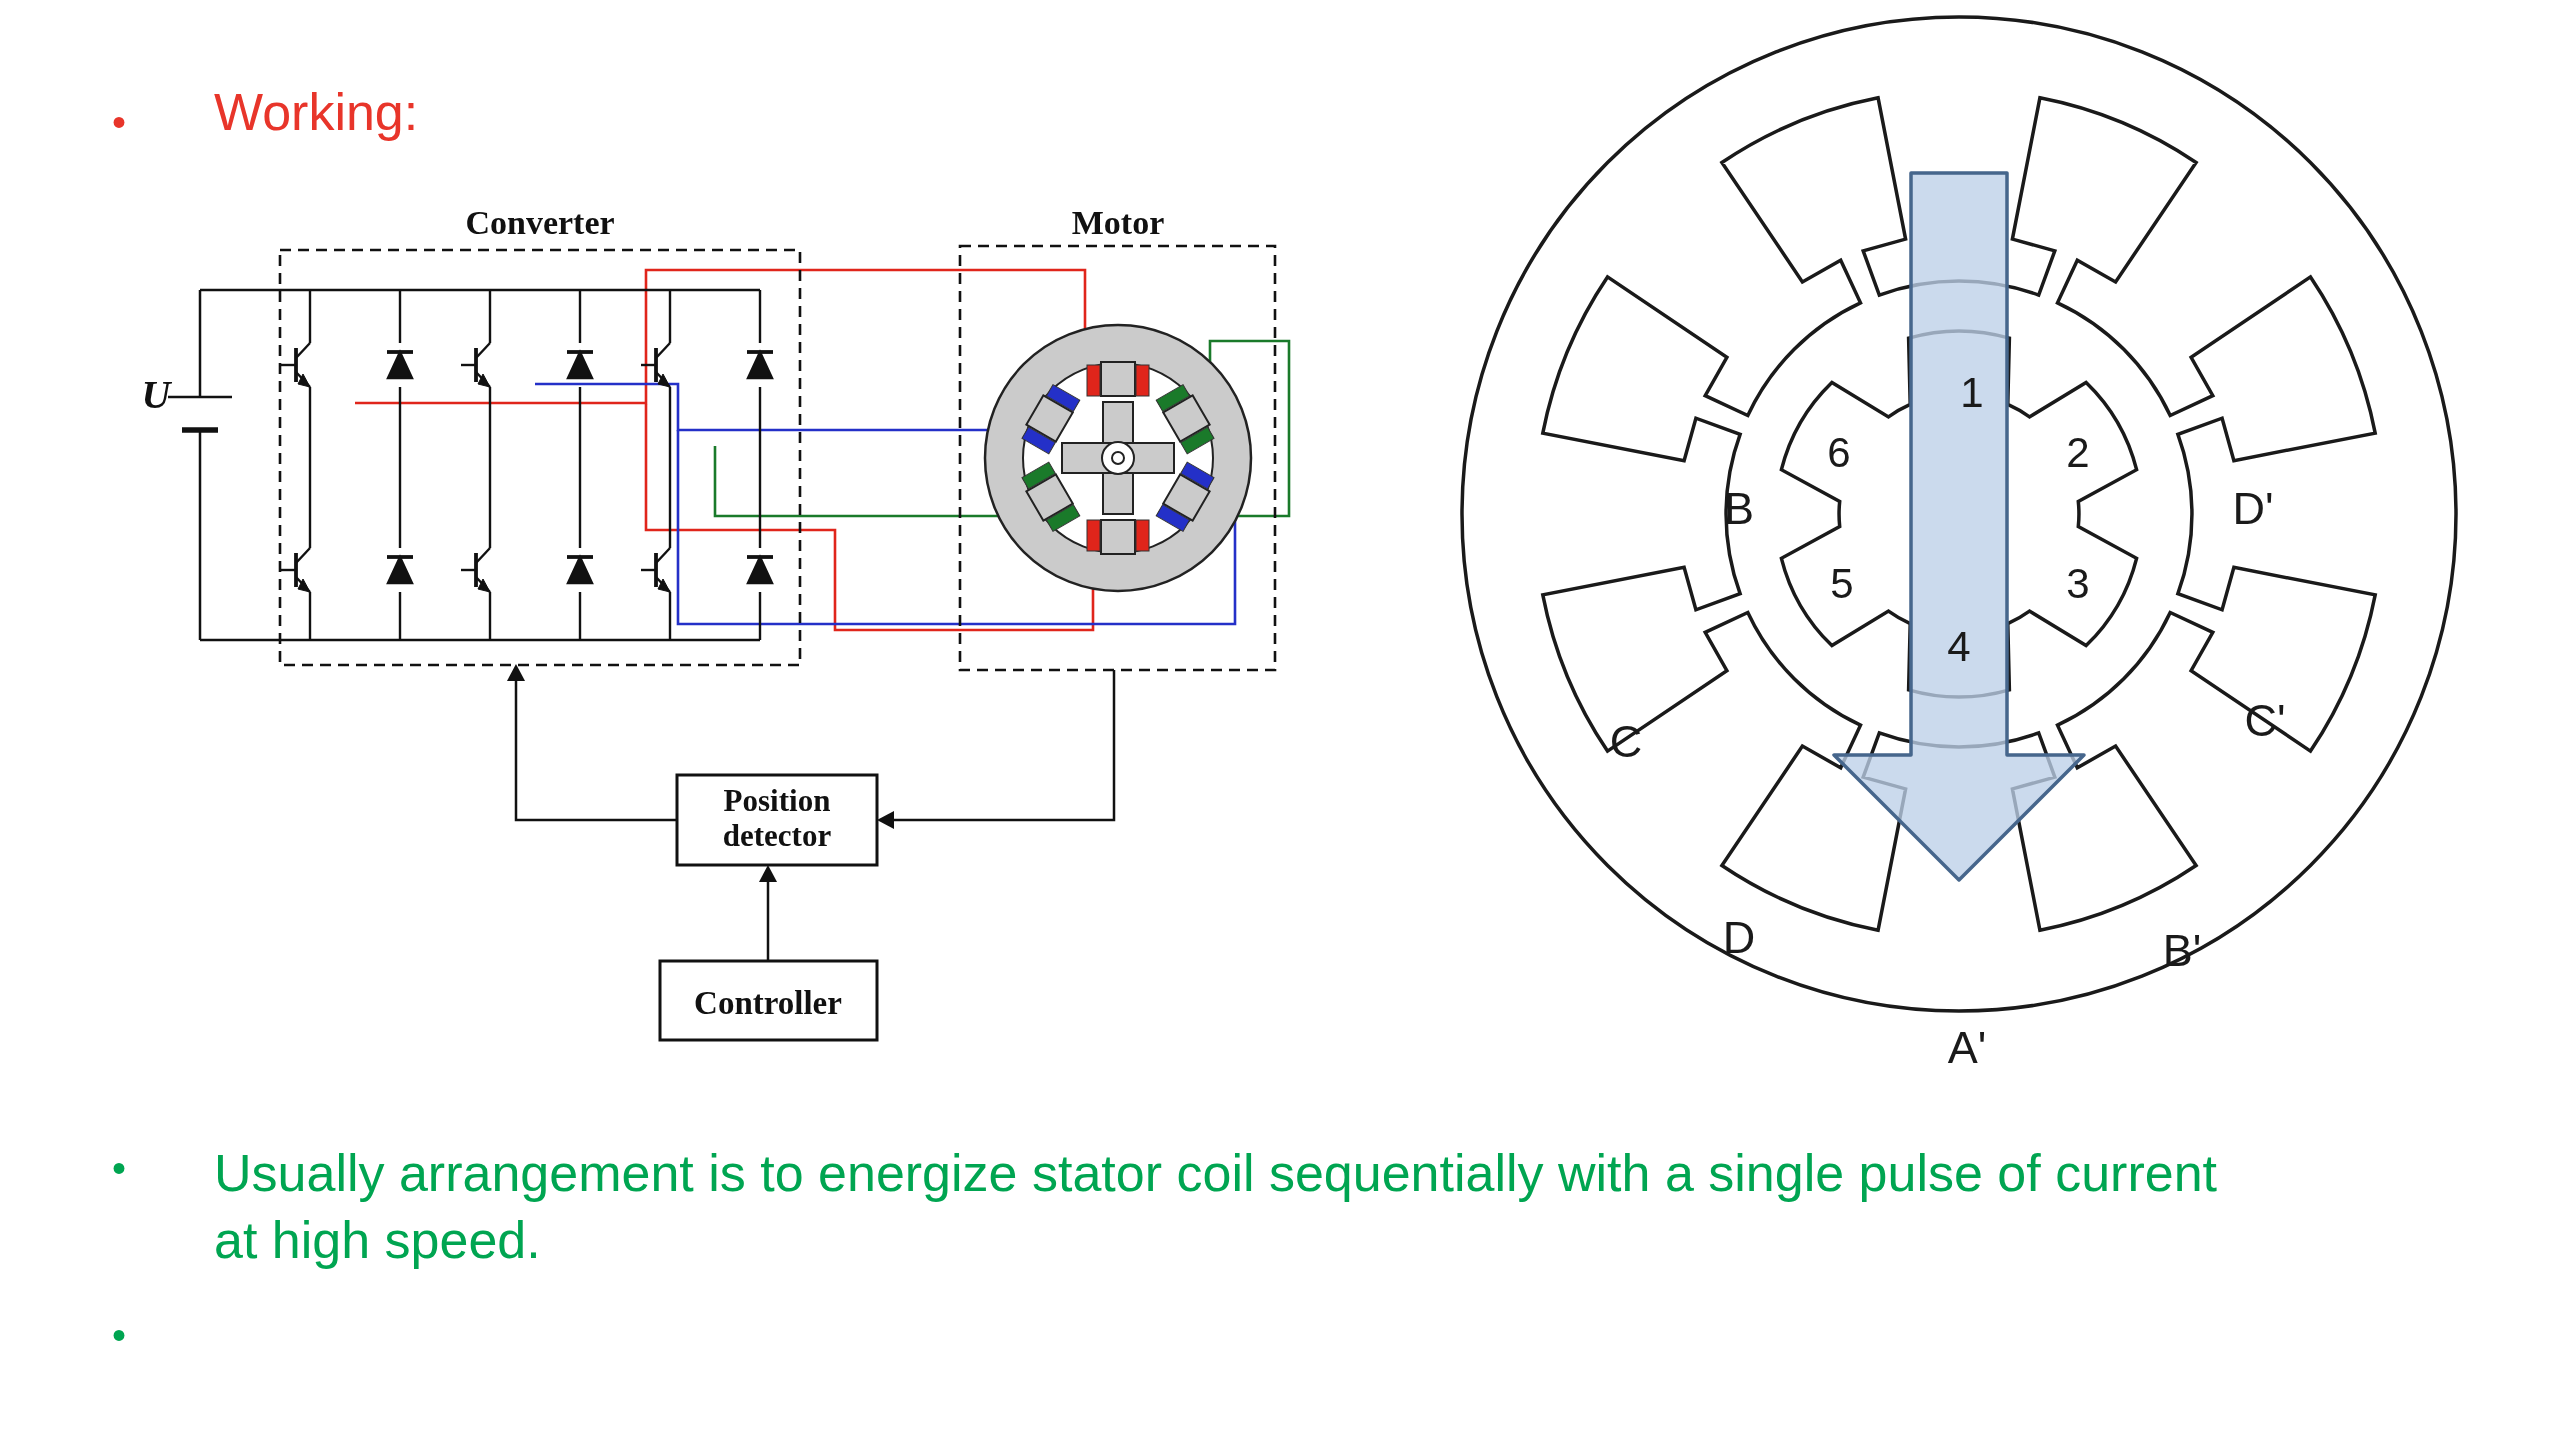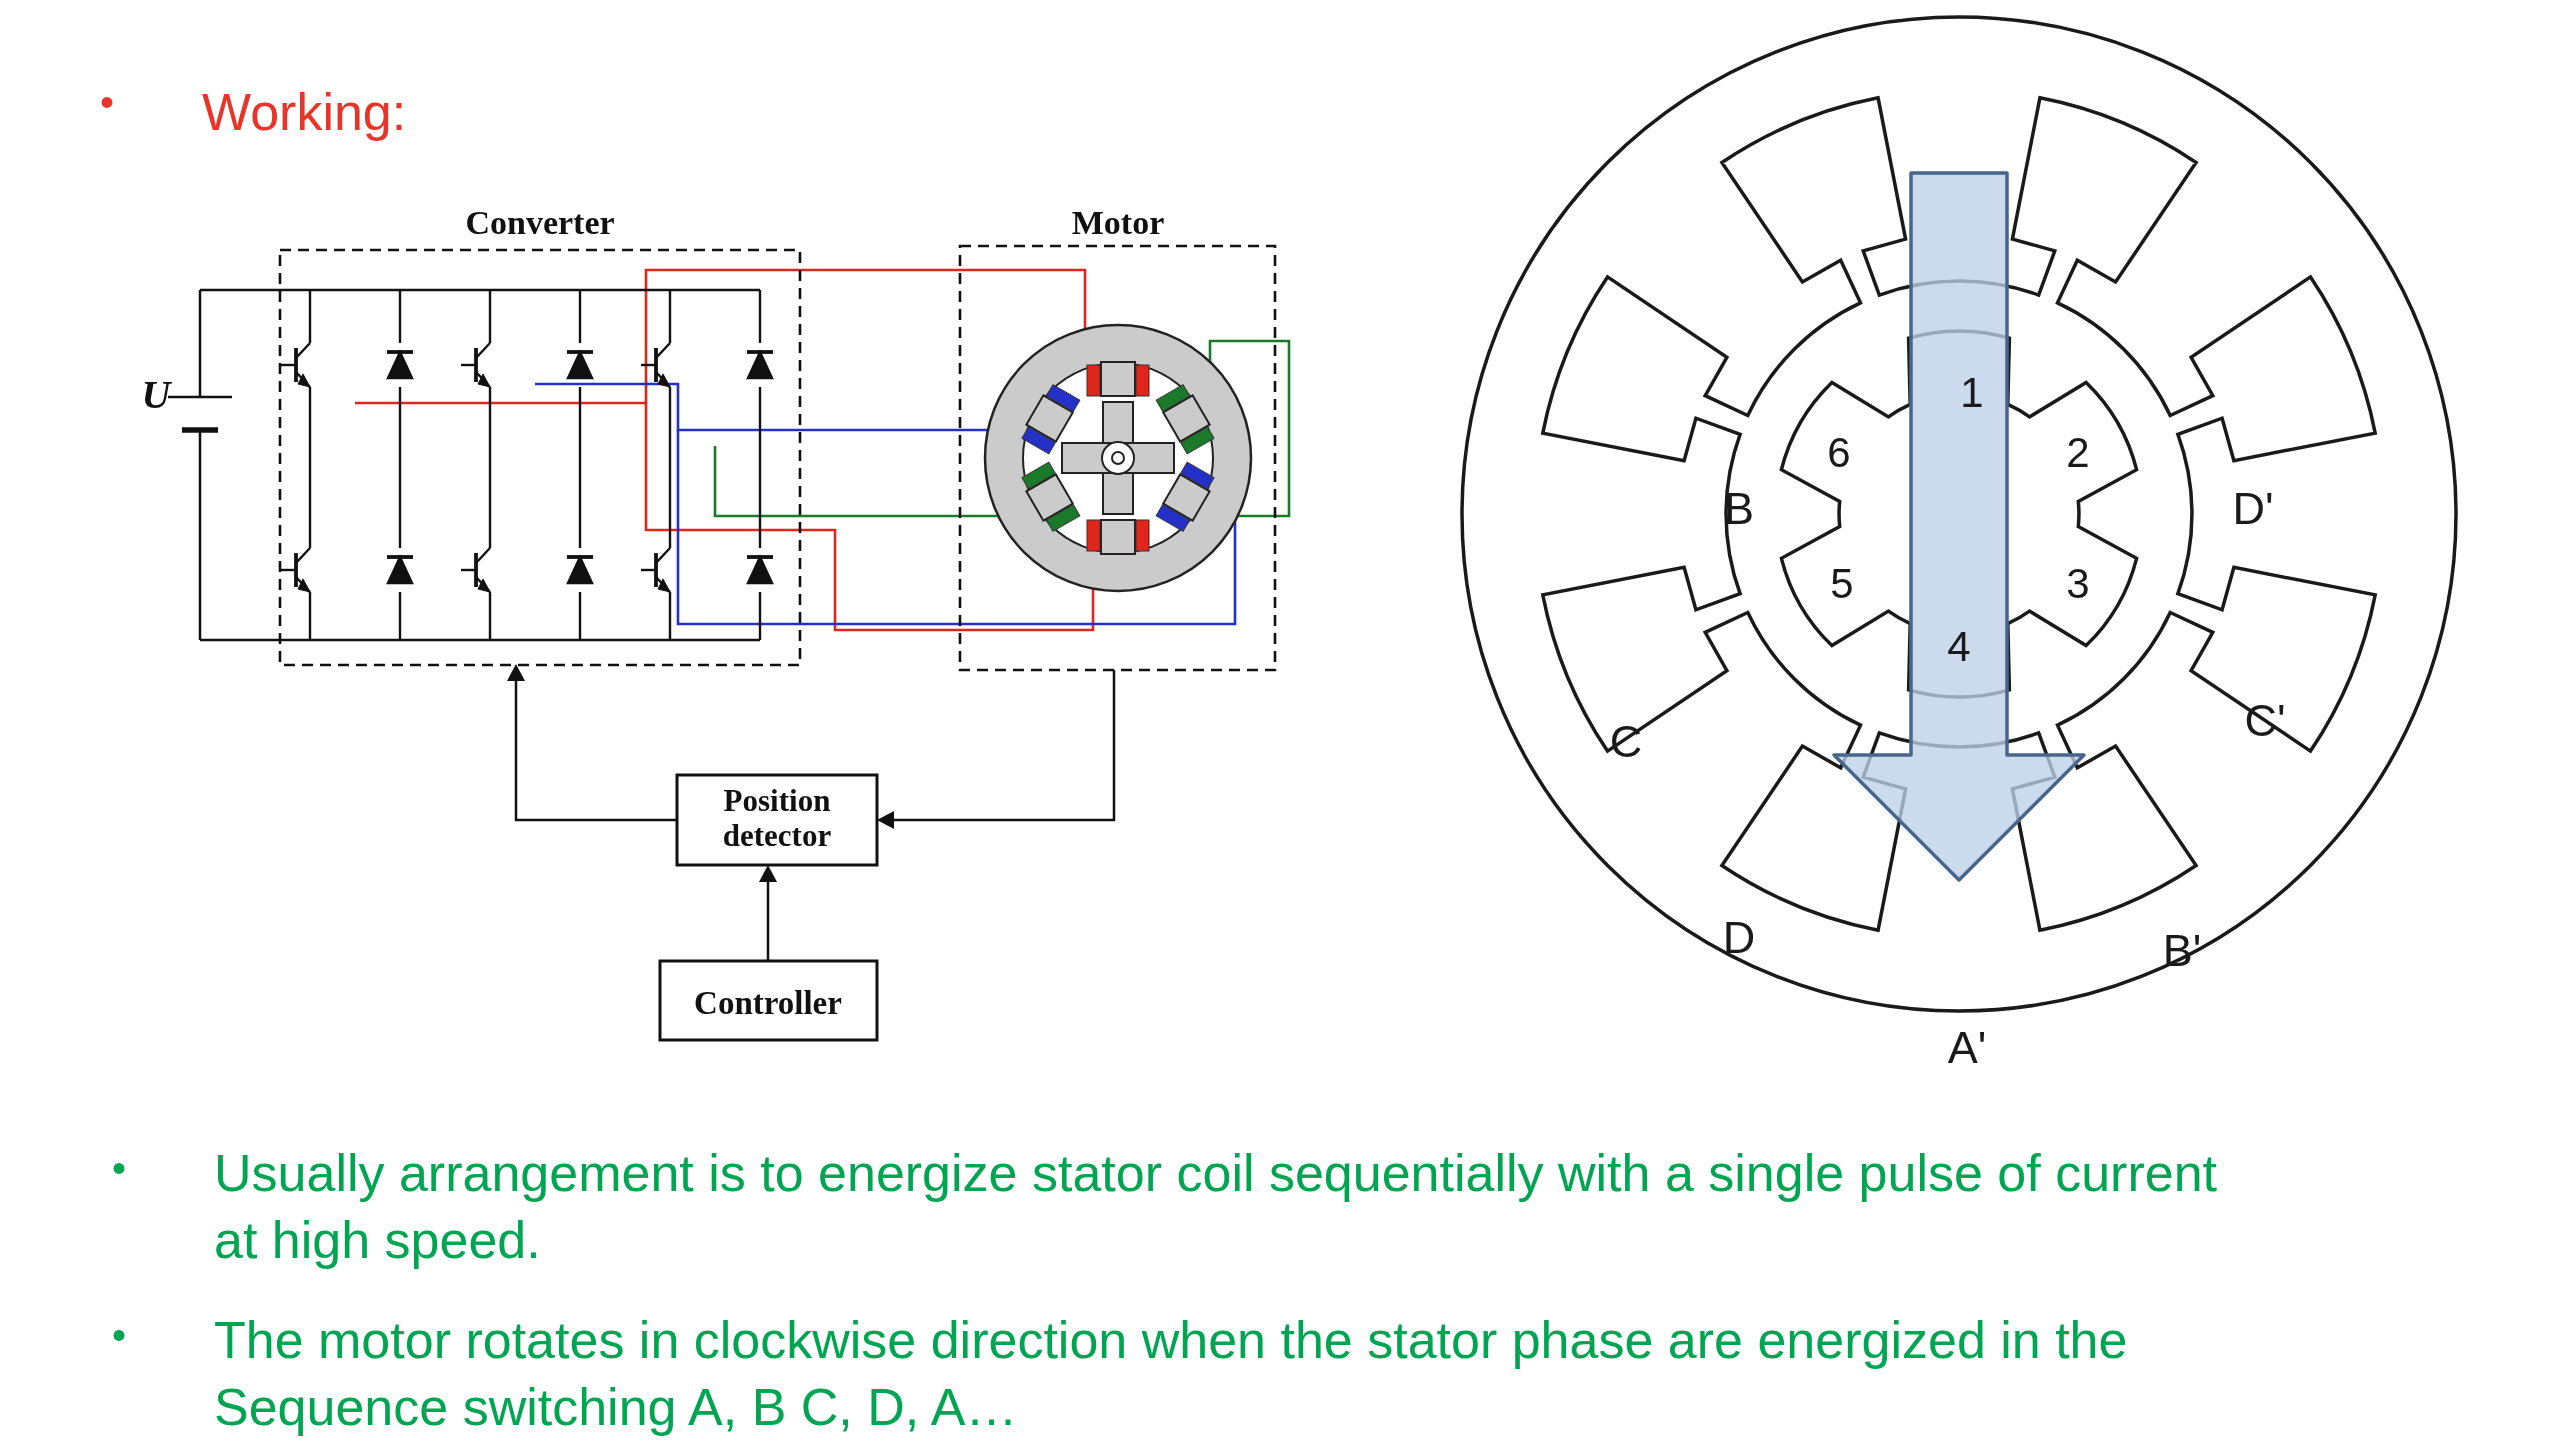--- a/index.html
+++ b/index.html
@@ -1,20 +1,20 @@
 <!DOCTYPE html>
 <html><head>
 <meta charset="utf-8">
 <style>
   *{margin:0;padding:0;box-sizing:border-box}
   html,body{width:2560px;height:1440px;background:#ffffff;font-family:"Liberation Sans",sans-serif;overflow:hidden}
   .slide{position:relative;width:2560px;height:1440px;background:#fff}
 
   
-  .title-row{position:absolute;left:100px;top:82px;display:flex;align-items:flex-start}
+  .title-row{position:absolute;left:112px;top:82px;display:flex;align-items:flex-end}
   .tbullet{width:102px;color:#e8352a;font-size:40px;line-height:1}
   .tbullet::before{content:"\2022"}
   .title{color:#e8352a;font-size:52px}
 
   
   #circuit{position:absolute;left:130px;top:190px;width:1200px;height:870px}
   #stepper{position:absolute;left:1430px;top:8px;width:1090px;height:1070px}
 
   
   #circuit text{font-family:"Liberation Serif",serif;fill:#111}
@@ -224,17 +224,16 @@
       </g>
   </svg>
 
   <div class="bullets">
     <div class="bullet-row">
       <span class="gbullet"></span>
       <span class="btext">Usually arrangement is to energize stator coil sequentially with a single pulse of current at high speed.</span>
     </div>
     <div class="bullet-row">
       <span class="gbullet"></span>
-      <span class="btext">The motor rotates in clockwise direction when the stator phase are energized in the Sequence switching A, B C, D, A…</span>
     </div>
   </div>
 
 </div>
 
 </body></html>

